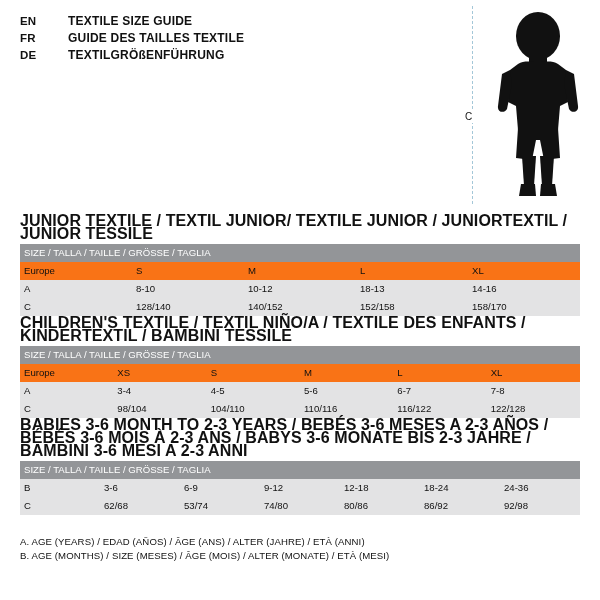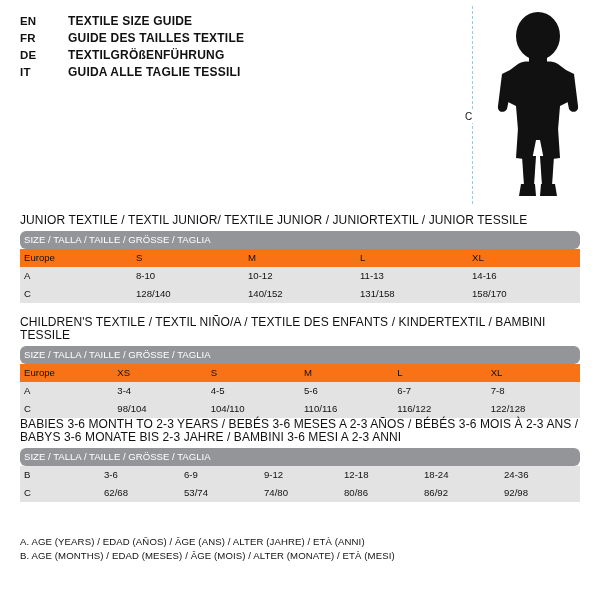--- a/index.html
+++ b/index.html
@@ -75,22 +75,22 @@
     top: 4px;
   }
 
   
   .section {
     position: absolute;
     left: 20px;
     width: 560px;
   }
   .section-title {
-    font-size: 12px;
-    font-weight: normal;
+    font-size: 16px;
+    font-weight: bold;
     letter-spacing: 0.1px;
     margin-bottom: 4px;
     line-height: 13px;
   }
   table.sizes {
     border-collapse: collapse;
     width: 100%;
     table-layout: fixed;
   }
   table.sizes td {
@@ -98,21 +98,20 @@
     padding: 3px 4px;
     vertical-align: middle;
     line-height: 12px;
   }
   tr.head-row td {
     background: #939598;
     color: #ffffff;
     font-size: 9.6px;
     font-weight: normal;
     padding: 3px 4px;
-    border-radius: 6px;
   }
   tr.shade td {
     background: #e3e3e4;
   }
   tr.plain td {
     background: #f97316;
   }
   .col-first {
     width: 78px;
   }
@@ -140,24 +139,20 @@
       <span class="header-text">TEXTILE SIZE GUIDE</span>
     </div>
     <div class="header-row">
       <span class="header-lang">FR</span>
       <span class="header-text">GUIDE DES TAILLES TEXTILE</span>
     </div>
     <div class="header-row">
       <span class="header-lang">DE</span>
       <span class="header-text">TEXTILGRÖßENFÜHRUNG</span>
     </div>
-    <div class="header-row">
-      <span class="header-lang">IT</span>
-      <span class="header-text">GUIDA ALLE TAGLIE TESSILI</span>
-    </div>
   </div>
 
   <div class="figure">
     <div class="dashline"></div>
     <span class="c-label">C</span>
     <svg class="silhouette" width="100" height="195" viewBox="0 0 100 195">
       <g fill="#111111">
 
         <ellipse cx="50" cy="26" rx="22" ry="24"></ellipse>
 
@@ -194,28 +189,28 @@
           <td class="col-first">Europe</td>
           <td>S</td>
           <td>M</td>
           <td>L</td>
           <td>XL</td>
         </tr>
         <tr class="shade">
           <td class="col-first">A</td>
           <td>8-10</td>
           <td>10-12</td>
-          <td>11-13</td>
+          <td>18-13</td>
           <td>14-16</td>
         </tr>
         <tr class="shade">
           <td class="col-first">C</td>
           <td>128/140</td>
           <td>140/152</td>
-          <td>131/158</td>
+          <td>152/158</td>
           <td>158/170</td>
         </tr>
       </tbody>
     </table>
   </div>
 
   <div class="section" style="top: 316px;">
     <div class="section-title">CHILDREN'S TEXTILE / TEXTIL NIÑO/A / TEXTILE DES ENFANTS / KINDERTEXTIL / BAMBINI TESSILE</div>
     <table class="sizes">
       <tbody>
@@ -274,16 +269,16 @@
           <td>80/86</td>
           <td>86/92</td>
           <td>92/98</td>
         </tr>
       </tbody>
     </table>
   </div>
 
   <div class="legend" style="top: 535px;">
     <div>A. AGE (YEARS) / EDAD (AÑOS) / ÂGE (ANS) / ALTER (JAHRE) / ETÀ (ANNI)</div>
-    <div>B. AGE (MONTHS) / EDAD (MESES) / ÂGE (MOIS) / ALTER (MONATE) / ETÀ (MESI)</div>
+    <div>B. AGE (MONTHS) / SIZE (MESES) / ÂGE (MOIS) / ALTER (MONATE) / ETÀ (MESI)</div>
   </div>
 
 </div>
 
 </body></html>

